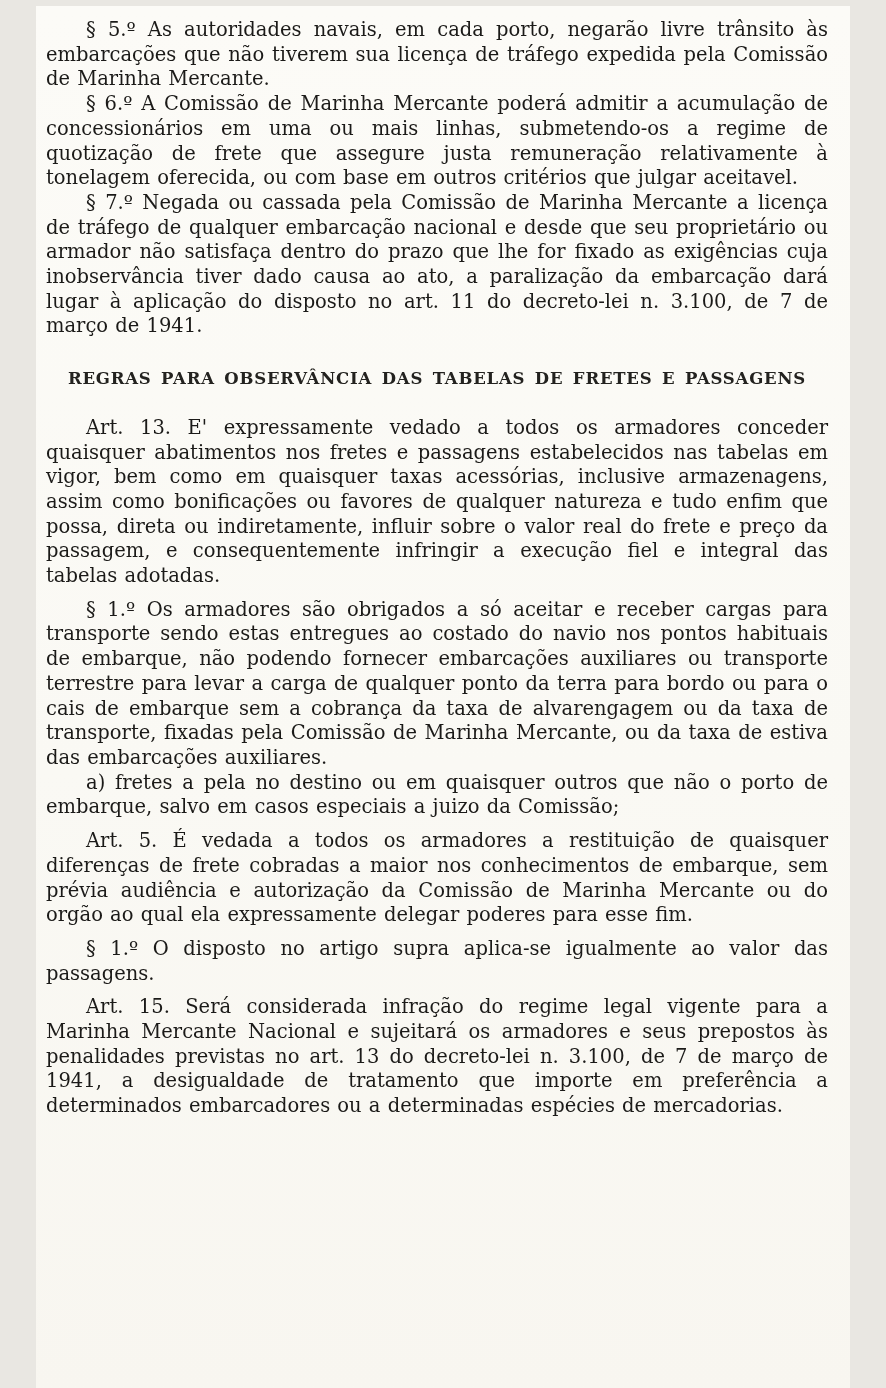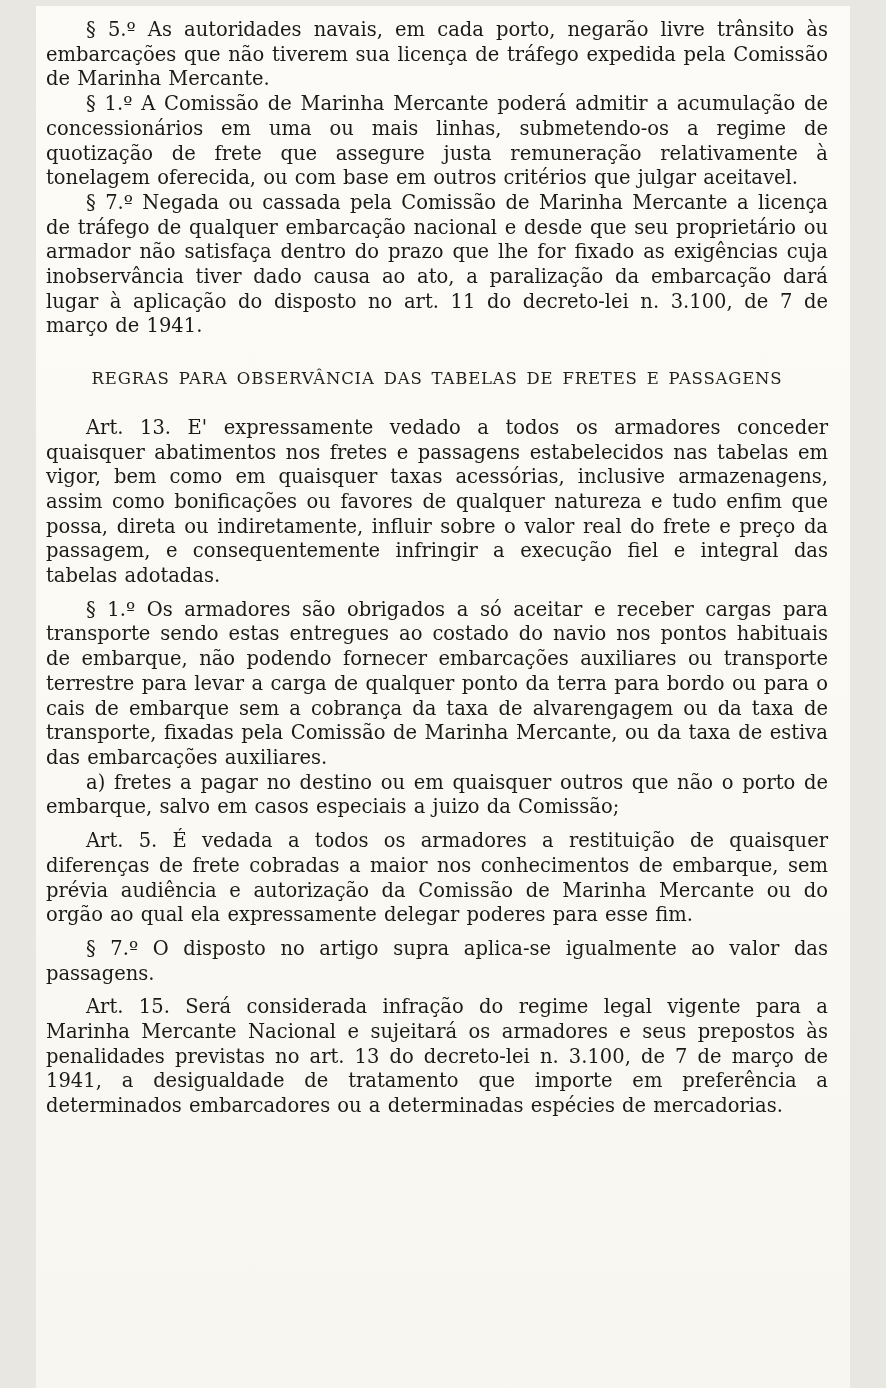--- a/index.html
+++ b/index.html
@@ -28,50 +28,50 @@
     word-spacing: 1px;
   }
   .page p.spaced {
     margin-top: 9px;
   }
   .section-heading {
     margin: 28px 0 24px 0;
     text-align: center;
     text-indent: 0;
     font-size: 16.5px;
-    font-weight: 400;
+    font-weight: 700;
     letter-spacing: 0.8px;
     word-spacing: 3px;
     color: #23221f;
   }
   .list-item {
     text-indent: 40px;
   }
 </style>
 </head>
 <body>
 
 <div class="page">
 
   <p>§ 5.º As autoridades navais, em cada porto, negarão livre trânsito às embarcações que não tiverem sua licença de tráfego expedida pela Comissão de Marinha Mercante.</p>
 
-  <p>§ 1.º A Comissão de Marinha Mercante poderá admitir a acumulação de concessionários em uma ou mais linhas, submetendo-os a regime de quotização de frete que assegure justa remuneração relativamente à tonelagem oferecida, ou com base em outros critérios que julgar aceitavel.</p>
+  <p>§ 6.º A Comissão de Marinha Mercante poderá admitir a acumulação de concessionários em uma ou mais linhas, submetendo-os a regime de quotização de frete que assegure justa remuneração relativamente à tonelagem oferecida, ou com base em outros critérios que julgar aceitavel.</p>
 
   <p>§ 7.º Negada ou cassada pela Comissão de Marinha Mercante a licença de tráfego de qualquer embarcação nacional e desde que seu proprietário ou armador não satisfaça dentro do prazo que lhe for fixado as exigências cuja inobservância tiver dado causa ao ato, a paralização da embarcação dará lugar à aplicação do disposto no art. 11 do decreto-lei n. 3.100, de 7 de março de 1941.</p>
 
   <h2 class="section-heading">REGRAS PARA OBSERVÂNCIA DAS TABELAS DE FRETES E PASSAGENS</h2>
 
   <p>Art. 13. E' expressamente vedado a todos os armadores conceder quaisquer abatimentos nos fretes e passagens estabelecidos nas tabelas em vigor, bem como em quaisquer taxas acessórias, inclusive armazenagens, assim como bonificações ou favores de qualquer natureza e tudo enfim que possa, direta ou indiretamente, influir sobre o valor real do frete e preço da passagem, e consequentemente infringir a execução fiel e integral das tabelas adotadas.</p>
 
   <p class="spaced">§ 1.º Os armadores são obrigados a só aceitar e receber cargas para transporte sendo estas entregues ao costado do navio nos pontos habituais de embarque, não podendo fornecer embarcações auxiliares ou transporte terrestre para levar a carga de qualquer ponto da terra para bordo ou para o cais de embarque sem a cobrança da taxa de alvarengagem ou da taxa de transporte, fixadas pela Comissão de Marinha Mercante, ou da taxa de estiva das embarcações auxiliares.</p>
 
 
-  <p class="list-item">a) fretes a pagar no destino ou em quaisquer outros que não o porto de embarque, salvo em casos especiais a juizo da Comissão;</p>
+  <p class="list-item">a) fretes a pela no destino ou em quaisquer outros que não o porto de embarque, salvo em casos especiais a juizo da Comissão;</p>
 
 
   <p class="spaced">Art. 5. É vedada a todos os armadores a restituição de quaisquer diferenças de frete cobradas a maior nos conhecimentos de embarque, sem prévia audiência e autorização da Comissão de Marinha Mercante ou do orgão ao qual ela expressamente delegar poderes para esse fim.</p>
 
-  <p class="spaced">§ 7.º O disposto no artigo supra aplica-se igualmente ao valor das passagens.</p>
+  <p class="spaced">§ 1.º O disposto no artigo supra aplica-se igualmente ao valor das passagens.</p>
 
 
   <p class="spaced">Art. 15. Será considerada infração do regime legal vigente para a Marinha Mercante Nacional e sujeitará os armadores e seus prepostos às penalidades previstas no art. 13 do decreto-lei n. 3.100, de 7 de março de 1941, a desigualdade de tratamento que importe em preferência a determinados embarcadores ou a determinadas espécies de mercadorias.</p>
 
 </div>
 
 </body></html>

